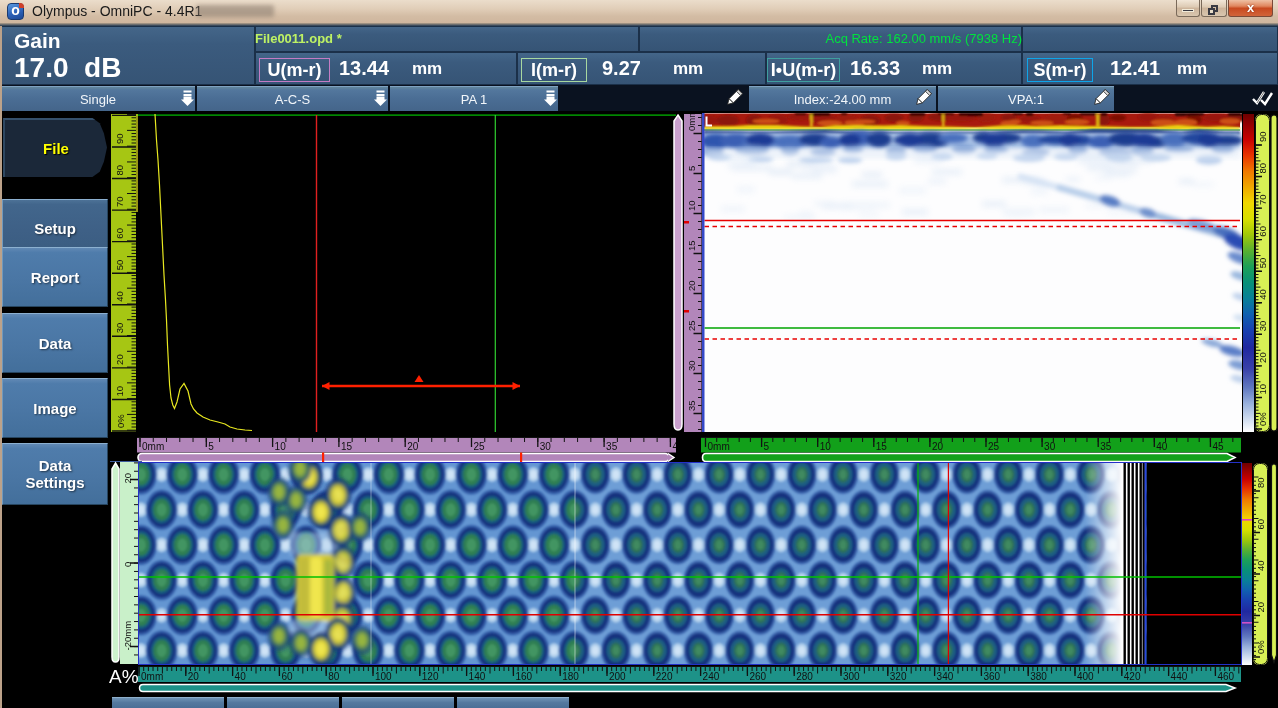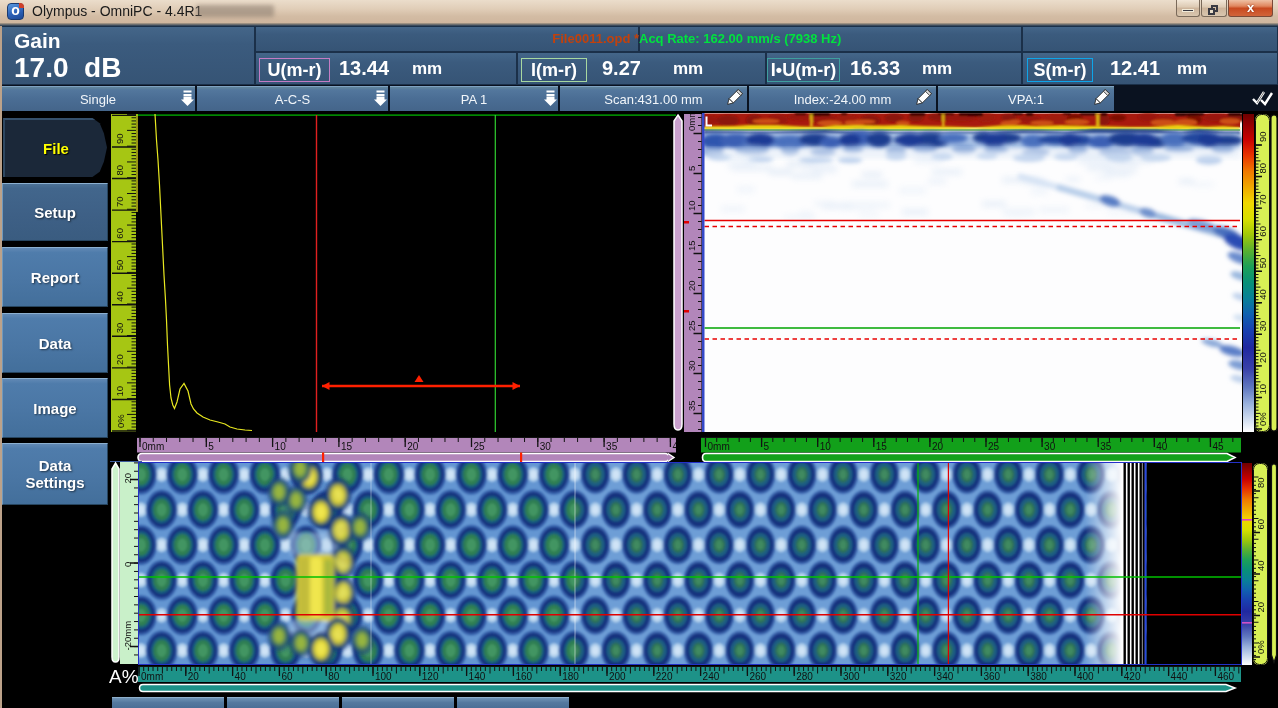--- a/index.html
+++ b/index.html
@@ -31,22 +31,22 @@
 <div class="hcell" style="left:1px;top:26px;width:254px;height:59px"></div>
 <div class="hcell" style="left:255px;top:26px;width:384px;height:26px"></div>
 <div class="hcell" style="left:639px;top:26px;width:383px;height:26px"></div>
 <div class="hcell" style="left:1022px;top:26px;width:256px;height:26px"></div>
 <div class="hcell" style="left:255px;top:52px;width:262px;height:33px"></div>
 <div class="hcell" style="left:517px;top:52px;width:249px;height:33px"></div>
 <div class="hcell" style="left:766px;top:52px;width:256px;height:33px"></div>
 <div class="hcell" style="left:1022px;top:52px;width:256px;height:33px"></div>
 <div class="abs" style="left:14px;top:29px;color:#fff;font-weight:bold;font-size:21px">Gain</div>
 <div class="abs" style="left:14px;top:52px;color:#fff;font-weight:bold;font-size:28px">17.0&nbsp; dB</div>
-<div class="abs" style="left:255px;top:31px;width:384px;text-align:right;color:#c2410c;font-weight:bold;font-size:13px">File0011.opd *</div>
-<div class="abs" style="left:639px;top:31px;width:383px;text-align:left;color:#00e23e;font-weight:bold;font-size:13px">Acq Rate: 162.00 mm/s (7938 Hz)</div>
+<div class="abs" style="left:255px;top:31px;width:384px;text-align:left;color:#bef264;font-weight:bold;font-size:13px">File0011.opd *</div>
+<div class="abs" style="left:639px;top:31px;width:383px;text-align:right;color:#00e23e;font-weight:normal;font-size:13px">Acq Rate: 162.00 mm/s (7938 Hz)</div>
 <div class="abs" style="left:259px;top:58px;width:71px;height:24px;border:1px solid #c47cc4;color:#fff;font-weight:bold;font-size:18px;text-align:center;line-height:22px">U(m-r)</div>
     <div class="abs" style="left:339px;top:57px;color:#fff;font-weight:bold;font-size:20px">13.44</div>
     <div class="abs" style="left:412px;top:59px;color:#fff;font-weight:bold;font-size:17px">mm</div>
 <div class="abs" style="left:521px;top:58px;width:66px;height:24px;border:1px solid #a8d8a0;color:#fff;font-weight:bold;font-size:18px;text-align:center;line-height:22px">I(m-r)</div>
     <div class="abs" style="left:602px;top:57px;color:#fff;font-weight:bold;font-size:20px">9.27</div>
     <div class="abs" style="left:673px;top:59px;color:#fff;font-weight:bold;font-size:17px">mm</div>
 <div class="abs" style="left:767px;top:58px;width:73px;height:24px;border:1px solid #3f9f9f;color:#fff;font-weight:bold;font-size:18px;text-align:center;line-height:22px">I•U(m-r)</div>
     <div class="abs" style="left:850px;top:57px;color:#fff;font-weight:bold;font-size:20px">16.33</div>
     <div class="abs" style="left:922px;top:59px;color:#fff;font-weight:bold;font-size:17px">mm</div>
 <div class="abs" style="left:1027px;top:58px;width:66px;height:24px;border:1px solid #0ea5e9;color:#fff;font-weight:bold;font-size:18px;text-align:center;line-height:22px">S(m-r)</div>
@@ -73,21 +73,20 @@
     </div>
 <div class="mbtn" style="left:390px;top:86px;width:168px">PA 1</div>
 <div class="abs" style="left:543.5px;top:90px">
       <svg width="13" height="16" viewBox="0 0 13 16">
         <rect x="2.5" y="0.5" width="8" height="2" fill="#fff"></rect>
         <rect x="2.5" y="4" width="8" height="2.5" fill="#fff"></rect>
         <rect x="2.5" y="7" width="8" height="3" fill="#fff"></rect>
         <path d="M0 9.5 L13 9.5 L6.5 16 Z" fill="#fff"></path>
       </svg>
     </div>
-<div class="mbtn" style="left:560px;top:86px;width:187px">Scan:431.00 mm</div>
 <div class="abs" style="left:724px;top:89px">
       <svg width="20" height="18" viewBox="0 0 20 18">
         <g transform="rotate(45 10 9)">
           <rect x="7" y="0" width="6" height="13" fill="#fff" stroke="#222" stroke-width="0.8"></rect>
           <path d="M7 13 L13 13 L10 18 Z" fill="#fff" stroke="#222" stroke-width="0.8"></path>
           <rect x="7" y="0" width="6" height="2.5" fill="#ddd" stroke="#222" stroke-width="0.8"></rect>
         </g>
       </svg>
     </div>
 <div class="mbtn" style="left:749px;top:86px;width:187px">Index:-24.00 mm</div>
@@ -116,21 +115,21 @@
         <path d="M9 10 L13 14 L20 3" stroke="#fff" stroke-width="2.4" fill="none"></path>
         <path d="M5 13 L12 2" stroke="#333" stroke-width="0.7" fill="none"></path>
       </svg>
     </div>
 <div class="abs" style="left:0;top:26px;width:2px;height:682px;background:#bca28a"></div>
 <div class="abs" style="left:2px;top:116px;width:110px;height:63px;background:#000;
 clip-path:polygon(0 0,87% 0,93% 8%,97% 25%,100% 50%,97% 75%,93% 92%,87% 100%,0 100%)">
 <div style="position:absolute;left:1px;top:2px;width:104px;height:59px;background:#1b2839;border-top:2px solid #35506c;border-left:2px solid #2e4862;
 clip-path:polygon(0 0,86% 0,93% 9%,97% 26%,100% 50%,97% 74%,93% 91%,86% 100%,0 100%);display:flex;align-items:center;justify-content:center;color:#ffff00;font-weight:bold;font-size:15px;text-shadow:1px 1px 1px #000">File</div>
     </div>
-<div class="btn-side" style="top:183px;height:58px;background:linear-gradient(180deg,#4d7297 0%,#42668c 8%,#3e6086 55%,#3a5c80 100%);">Setup</div>
+<div class="btn-side" style="top:199px;height:58px;background:linear-gradient(180deg,#4d7297 0%,#42668c 8%,#3e6086 55%,#3a5c80 100%);">Setup</div>
 <div class="btn-side" style="top:247px;height:60px;">Report</div>
 <div class="btn-side" style="top:313px;height:60px;">Data</div>
 <div class="btn-side" style="top:378px;height:60px;text-align:center;">Image</div>
 <div class="btn-side" style="top:443px;height:62px;">Data<br>Settings</div>
 <svg style="left:110.5px;top:114px" width="25" height="318" viewBox="0 0 25 318">
       <rect x="0" y="0" width="25" height="318" fill="#a6c613"></rect>
       <path d="M16 0.6 h9 M20.5 3.76 h4.5 M20.5 6.91 h4.5 M20.5 10.07 h4.5 M20.5 13.22 h4.5 M16 16.38 h9 M20.5 19.54 h4.5 M20.5 22.69 h4.5 M20.5 25.85 h4.5 M20.5 29.0 h4.5 M16 32.16 h9 M20.5 35.32 h4.5 M20.5 38.47 h4.5 M20.5 41.63 h4.5 M20.5 44.78 h4.5 M16 47.94 h9 M20.5 51.1 h4.5 M20.5 54.25 h4.5 M20.5 57.41 h4.5 M20.5 60.56 h4.5 M16 63.72 h9 M20.5 66.88 h4.5 M20.5 70.03 h4.5 M20.5 73.19 h4.5 M20.5 76.34 h4.5 M16 79.5 h9 M20.5 82.66 h4.5 M20.5 85.81 h4.5 M20.5 88.97 h4.5 M20.5 92.12 h4.5 M16 95.28 h9 M20.5 98.44 h4.5 M20.5 101.59 h4.5 M20.5 104.75 h4.5 M20.5 107.9 h4.5 M16 111.06 h9 M20.5 114.22 h4.5 M20.5 117.37 h4.5 M20.5 120.53 h4.5 M20.5 123.68 h4.5 M16 126.84 h9 M20.5 130.0 h4.5 M20.5 133.15 h4.5 M20.5 136.31 h4.5 M20.5 139.46 h4.5 M16 142.62 h9 M20.5 145.78 h4.5 M20.5 148.93 h4.5 M20.5 152.09 h4.5 M20.5 155.24 h4.5 M16 158.4 h9 M20.5 161.56 h4.5 M20.5 164.71 h4.5 M20.5 167.87 h4.5 M20.5 171.02 h4.5 M16 174.18 h9 M20.5 177.34 h4.5 M20.5 180.49 h4.5 M20.5 183.65 h4.5 M20.5 186.8 h4.5 M16 189.96 h9 M20.5 193.12 h4.5 M20.5 196.27 h4.5 M20.5 199.43 h4.5 M20.5 202.58 h4.5 M16 205.74 h9 M20.5 208.9 h4.5 M20.5 212.05 h4.5 M20.5 215.21 h4.5 M20.5 218.36 h4.5 M16 221.52 h9 M20.5 224.68 h4.5 M20.5 227.83 h4.5 M20.5 230.99 h4.5 M20.5 234.14 h4.5 M16 237.3 h9 M20.5 240.46 h4.5 M20.5 243.61 h4.5 M20.5 246.77 h4.5 M20.5 249.92 h4.5 M16 253.08 h9 M20.5 256.24 h4.5 M20.5 259.39 h4.5 M20.5 262.55 h4.5 M20.5 265.7 h4.5 M16 268.86 h9 M20.5 272.02 h4.5 M20.5 275.17 h4.5 M20.5 278.33 h4.5 M20.5 281.48 h4.5 M16 284.64 h9 M20.5 287.8 h4.5 M20.5 290.95 h4.5 M20.5 294.11 h4.5 M20.5 297.26 h4.5 M16 300.42 h9 M20.5 303.58 h4.5 M20.5 306.73 h4.5 M20.5 309.89 h4.5 M20.5 313.04 h4.5 M16 316.2 h9" stroke="#111" stroke-width="1"></path>
       <path d="M1 317.0 h24 M1 285.44 h24 M1 253.88 h24 M1 222.32 h24 M1 190.76 h24 M1 159.2 h24 M1 127.64 h24 M1 96.08 h24 M1 64.52 h24 M1 32.96 h24 M1 1.4 h24" stroke="#111" stroke-width="1.4"></path>
       <text x="12.5" y="314.0" font-size="9.5" fill="#111" font-family="Liberation Sans" transform="rotate(-90 12.5 314.0)">0%</text>
       <text x="12.5" y="282.44" font-size="9.5" fill="#111" font-family="Liberation Sans" transform="rotate(-90 12.5 282.44)">10</text>

